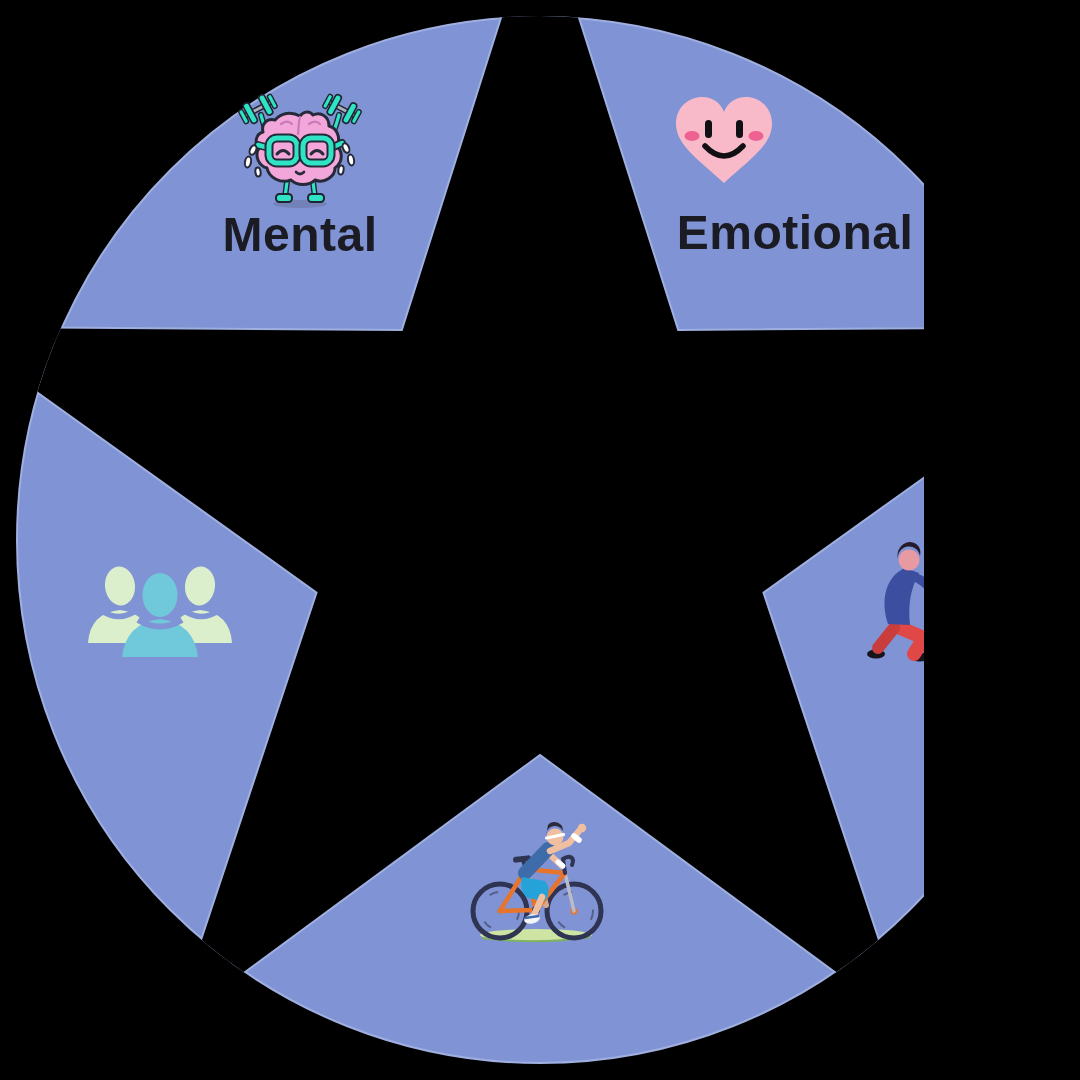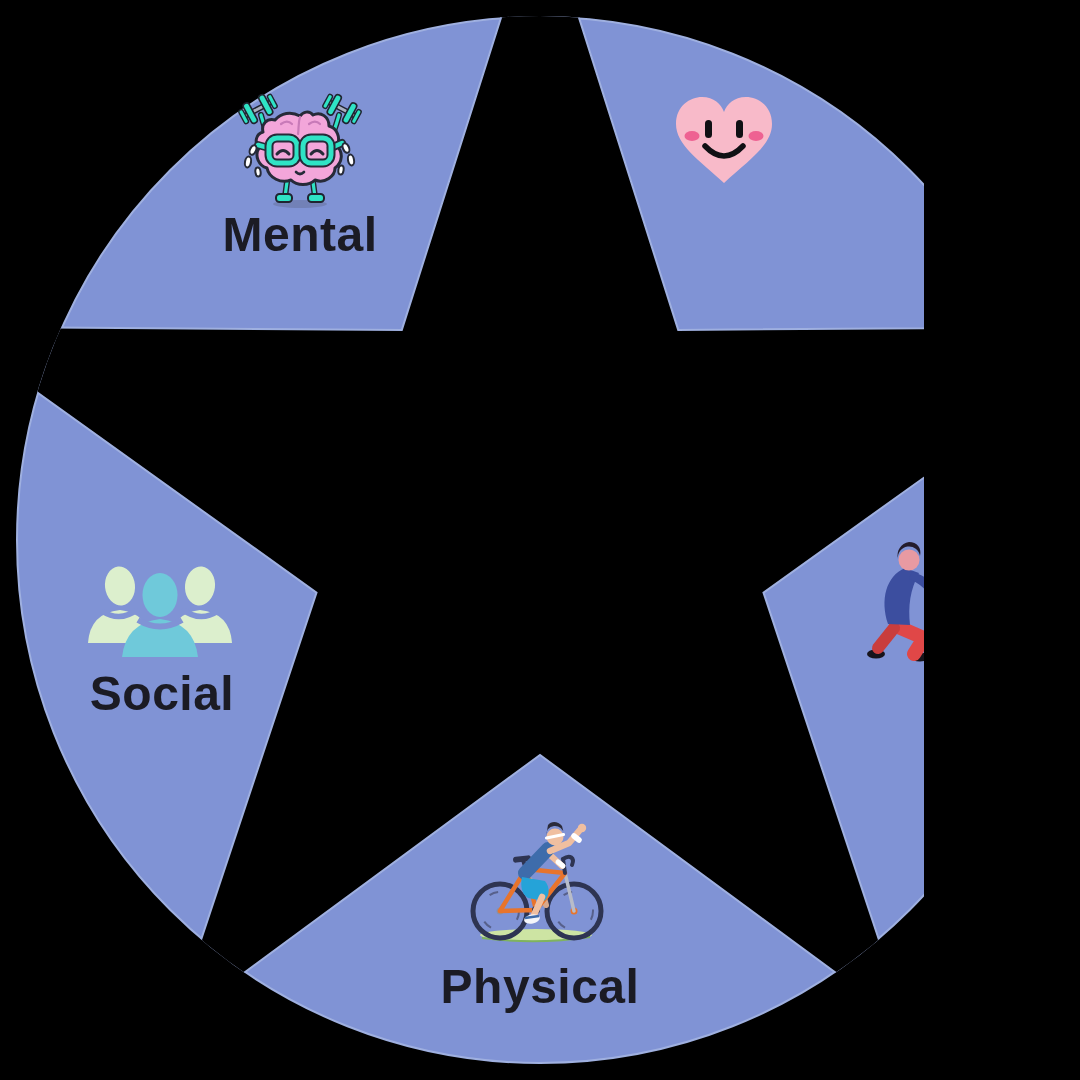--- a/index.html
+++ b/index.html
@@ -192,16 +192,15 @@
       <circle cx="120" cy="21" r="4.2" fill="#f0bfa0"></circle>
     </g>
     <g>
       <circle cx="93" cy="30" r="8.5" fill="#f0bfa0"></circle>
       <path d="M84,29 A9,9 0 0 1 102,27 L100,19 C96,14 89,14 86,18 Z" fill="#2b2b3b"></path>
       <path d="M84.5,31 L101.5,27.5" stroke="#ffffff" stroke-width="3.2" stroke-linecap="round"></path>
     </g>
   </svg>
 
   <div class="sec-label label-mental">Mental</div>
-  <div class="sec-label label-social">Social</div>
-  <div class="sec-label label-physical">Physical</div>
+  <div class="sec-label label-emotional">Emotional</div>
 
 </div>
 
 </body></html>

